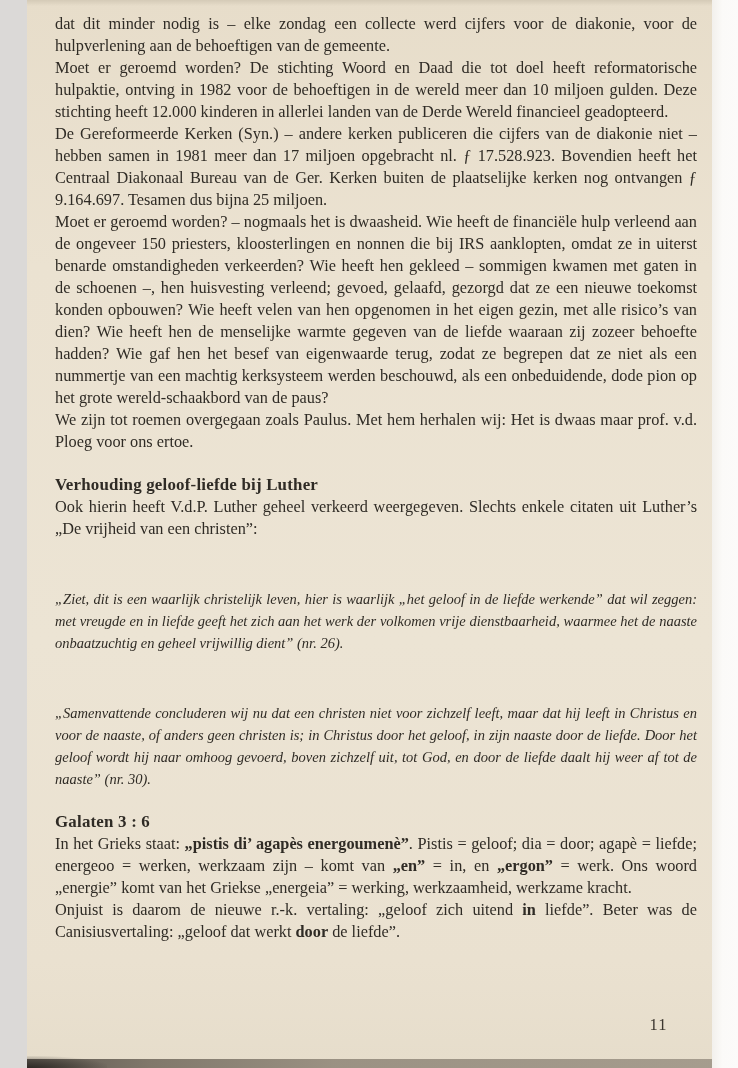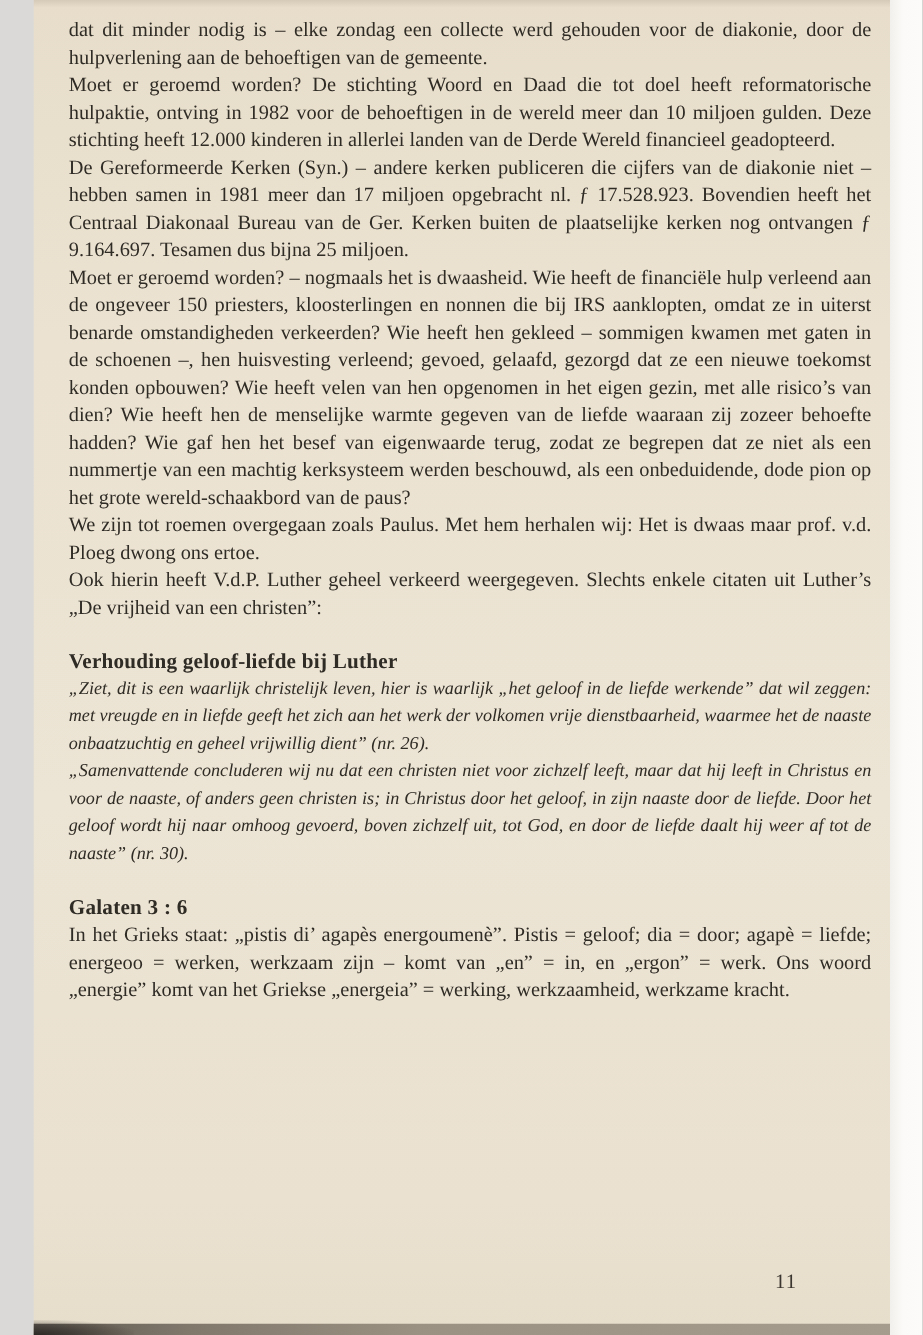--- a/index.html
+++ b/index.html
@@ -29,45 +29,46 @@
     position:absolute;left:27px;top:1056px;width:80px;height:12px;
     background:radial-gradient(ellipse at left bottom,rgba(40,36,32,.9),rgba(40,36,32,0) 75%);
   }
   .text-block{
     position:absolute;left:55px;top:13px;width:642px;
     color:#2f2b25;font-size:16.3px;line-height:22px;text-align:justify;
     text-rendering:optimizeLegibility;
   }
   .para{margin:0;}
   .heading{font-weight:bold;margin-top:21px;font-size:16.9px;letter-spacing:.2px;text-align:left;}
-  .quote{font-style:italic;font-size:14.5px;}
-  .b{font-weight:normal;}
+  .quote{font-style:italic;font-size:14.5px;margin-top:48px;}
+  .b{font-weight:bold;}
   .page-number{
-    position:absolute;left:620px;top:1015px;width:77px;text-align:left;
+    position:absolute;left:620px;top:1015px;width:77px;text-align:center;
     font-size:16.5px;color:#3b362f;letter-spacing:1px;
   }
 </style>
 </head>
 <body>
 
 <div class="stage">
   <div class="paper"></div>
   <div class="right-strip"></div>
   <div class="top-edge"></div>
   <div class="bottom-shadow"></div>
   <div class="bottom-corner"></div>
 
   <div class="text-block">
-      <div class="para body"><span>dat dit minder nodig is – elke zondag een collecte werd gehouden voor de diakonie, door de hulpverlening aan de behoeftigen van de gemeente.</span></div>
+      <div class="para body"><span>dat dit minder nodig is – elke zondag een collecte werd cijfers voor de diakonie, voor de hulpverlening aan de behoeftigen van de gemeente.</span></div>
       <div class="para body"><span>Moet er geroemd worden? De stichting Woord en Daad die tot doel heeft reformatorische hulpaktie, ontving in 1982 voor de behoeftigen in de wereld meer dan 10 miljoen gulden. Deze stichting heeft 12.000 kinderen in allerlei landen van de Derde Wereld financieel geadopteerd.</span></div>
       <div class="para body"><span>De Gereformeerde Kerken (Syn.) – andere kerken publiceren die cijfers van de diakonie niet – hebben samen in 1981 meer dan 17 miljoen opgebracht nl. ƒ 17.528.923. Bovendien heeft het Centraal Diakonaal Bureau van de Ger. Kerken buiten de plaatselijke kerken nog ontvangen ƒ 9.164.697. Tesamen dus bijna 25 miljoen.</span></div>
       <div class="para body"><span>Moet er geroemd worden? – nogmaals het is dwaasheid. Wie heeft de financiële hulp verleend aan de ongeveer 150 priesters, kloosterlingen en nonnen die bij IRS aanklopten, omdat ze in uiterst benarde omstandigheden verkeerden? Wie heeft hen gekleed – sommigen kwamen met gaten in de schoenen –, hen huisvesting verleend; gevoed, gelaafd, gezorgd dat ze een nieuwe toekomst konden opbouwen? Wie heeft velen van hen opgenomen in het eigen gezin, met alle risico’s van dien? Wie heeft hen de menselijke warmte gegeven van de liefde waaraan zij zozeer behoefte hadden? Wie gaf hen het besef van eigenwaarde terug, zodat ze begrepen dat ze niet als een nummertje van een machtig kerksysteem werden beschouwd, als een onbeduidende, dode pion op het grote wereld-schaakbord van de paus?</span></div>
-      <div class="para body"><span>We zijn tot roemen overgegaan zoals Paulus. Met hem herhalen wij: Het is dwaas maar prof. v.d. Ploeg dwong ons ertoe.</span></div>
+      <div class="para body"><span>We zijn tot roemen overgegaan zoals Paulus. Met hem herhalen wij: Het is dwaas maar prof. v.d. Ploeg voor ons ertoe.</span></div>
+      <div class="para heading"><span>Verhouding geloof-liefde bij Luther</span></div>
       <div class="para body"><span>Ook hierin heeft V.d.P. Luther geheel verkeerd weergegeven. Slechts enkele citaten uit Luther’s „De vrijheid van een christen”:</span></div>
-      <div class="para heading"><span>Verhouding geloof-liefde bij Luther</span></div>
       <div class="para quote"><span>„Ziet, dit is een waarlijk christelijk leven, hier is waarlijk „het geloof in de liefde werkende” dat wil zeggen: met vreugde en in liefde geeft het zich aan het werk der volkomen vrije dienstbaarheid, waarmee het de naaste onbaatzuchtig en geheel vrijwillig dient” (nr. 26).</span></div>
       <div class="para quote"><span>„Samenvattende concluderen wij nu dat een christen niet voor zichzelf leeft, maar dat hij leeft in Christus en voor de naaste, of anders geen christen is; in Christus door het geloof, in zijn naaste door de liefde. Door het geloof wordt hij naar omhoog gevoerd, boven zichzelf uit, tot God, en door de liefde daalt hij weer af tot de naaste” (nr. 30).</span></div>
       <div class="para heading"><span>Galaten 3 : 6</span></div>
       <div class="para body"><span>In het Grieks staat: </span><span class="b">„pistis di’ agapès energoumenè”</span><span>. Pistis = geloof; dia = door; agapè = liefde; energeoo = werken, werkzaam zijn – komt van </span><span class="b">„en”</span><span> = in, en </span><span class="b">„ergon”</span><span> = werk. Ons woord „energie” komt van het Griekse „energeia” = werking, werkzaamheid, werkzame kracht.</span></div>
+      <div class="para body"><span>Onjuist is daarom de nieuwe r.-k. vertaling: „geloof zich uitend </span><span class="b">in</span><span> liefde”. Beter was de Canisiusvertaling: „geloof dat werkt </span><span class="b">door</span><span> de liefde”.</span></div>
     </div>
 
   <div class="page-number">11</div>
 </div>
 
 </body></html>

